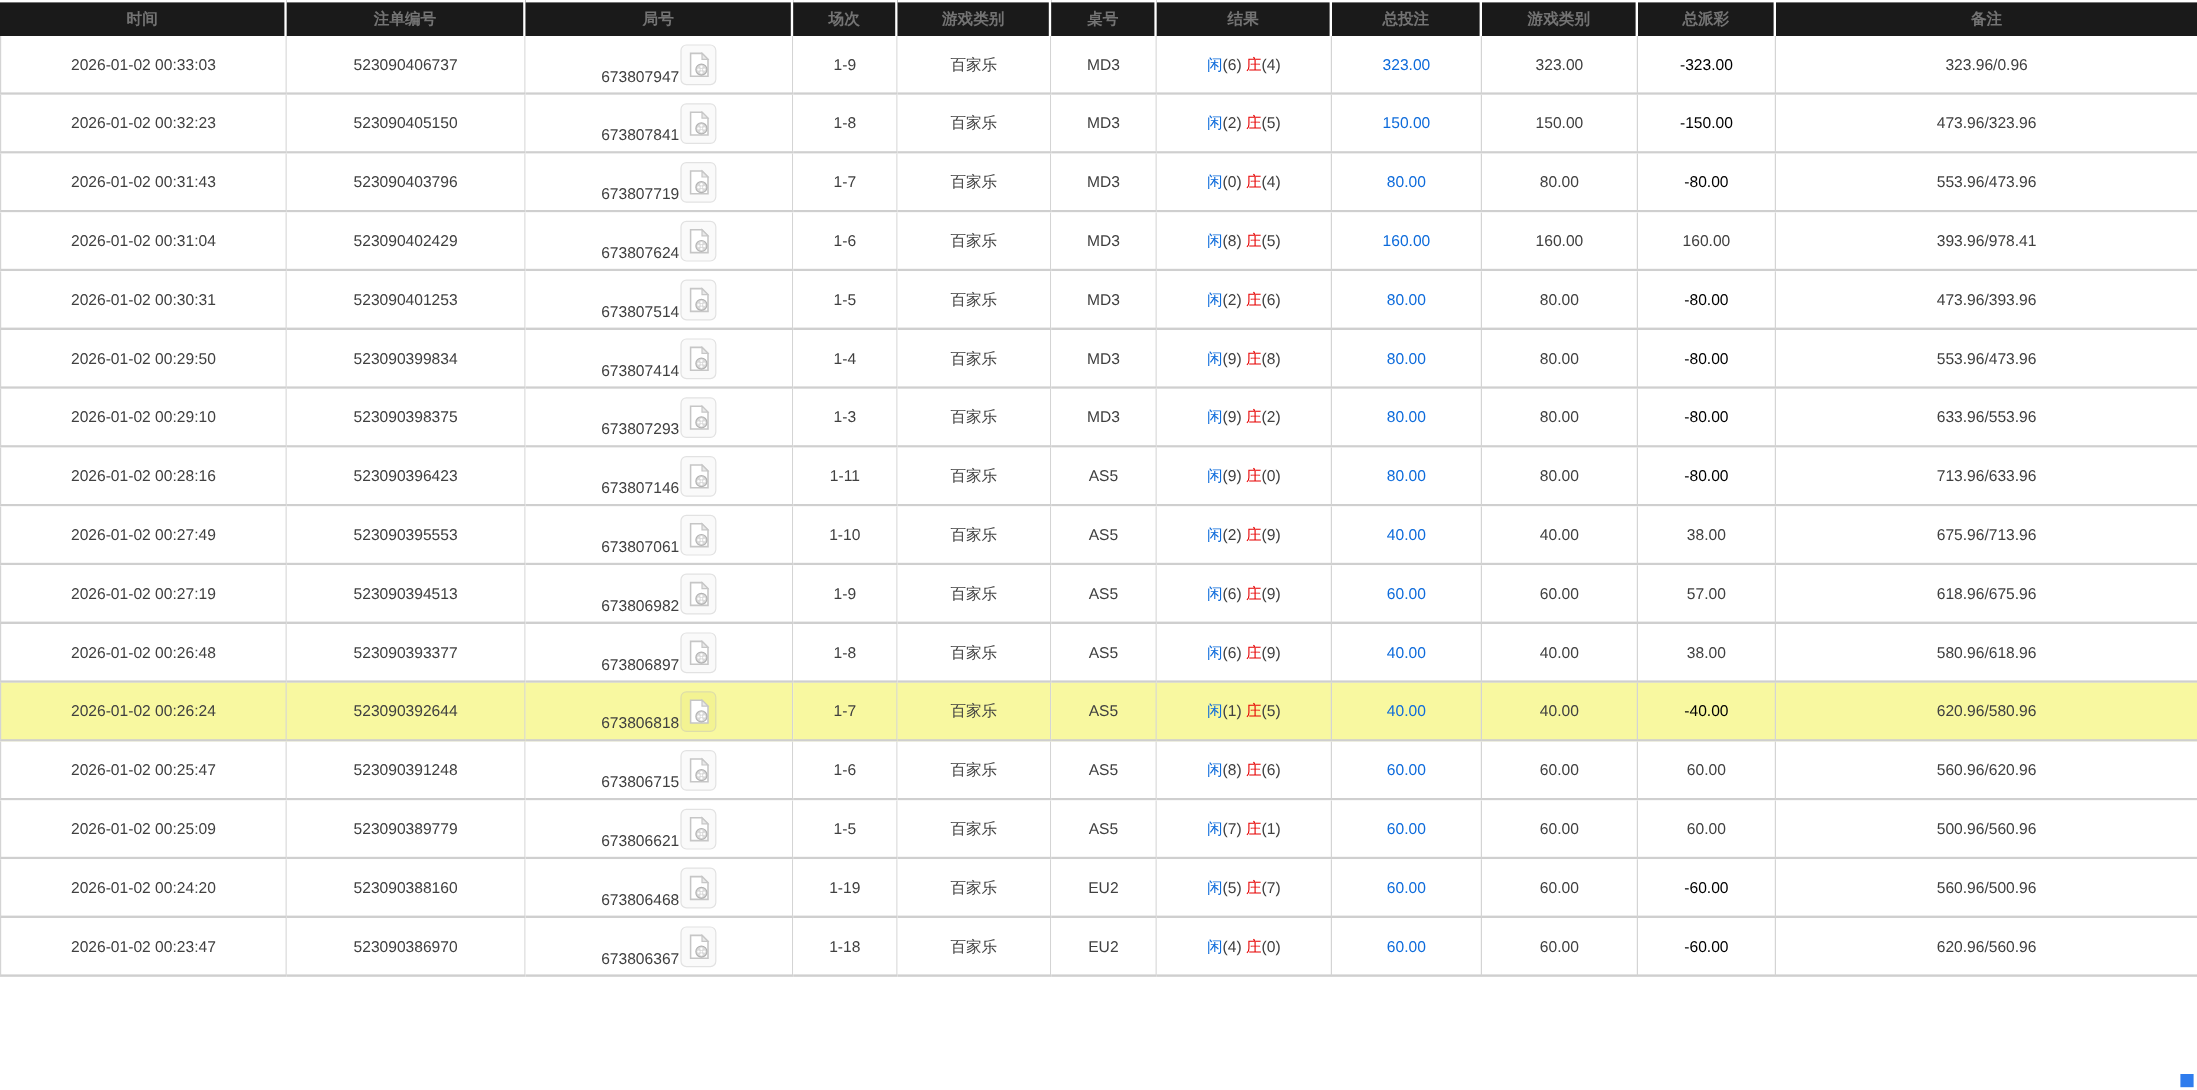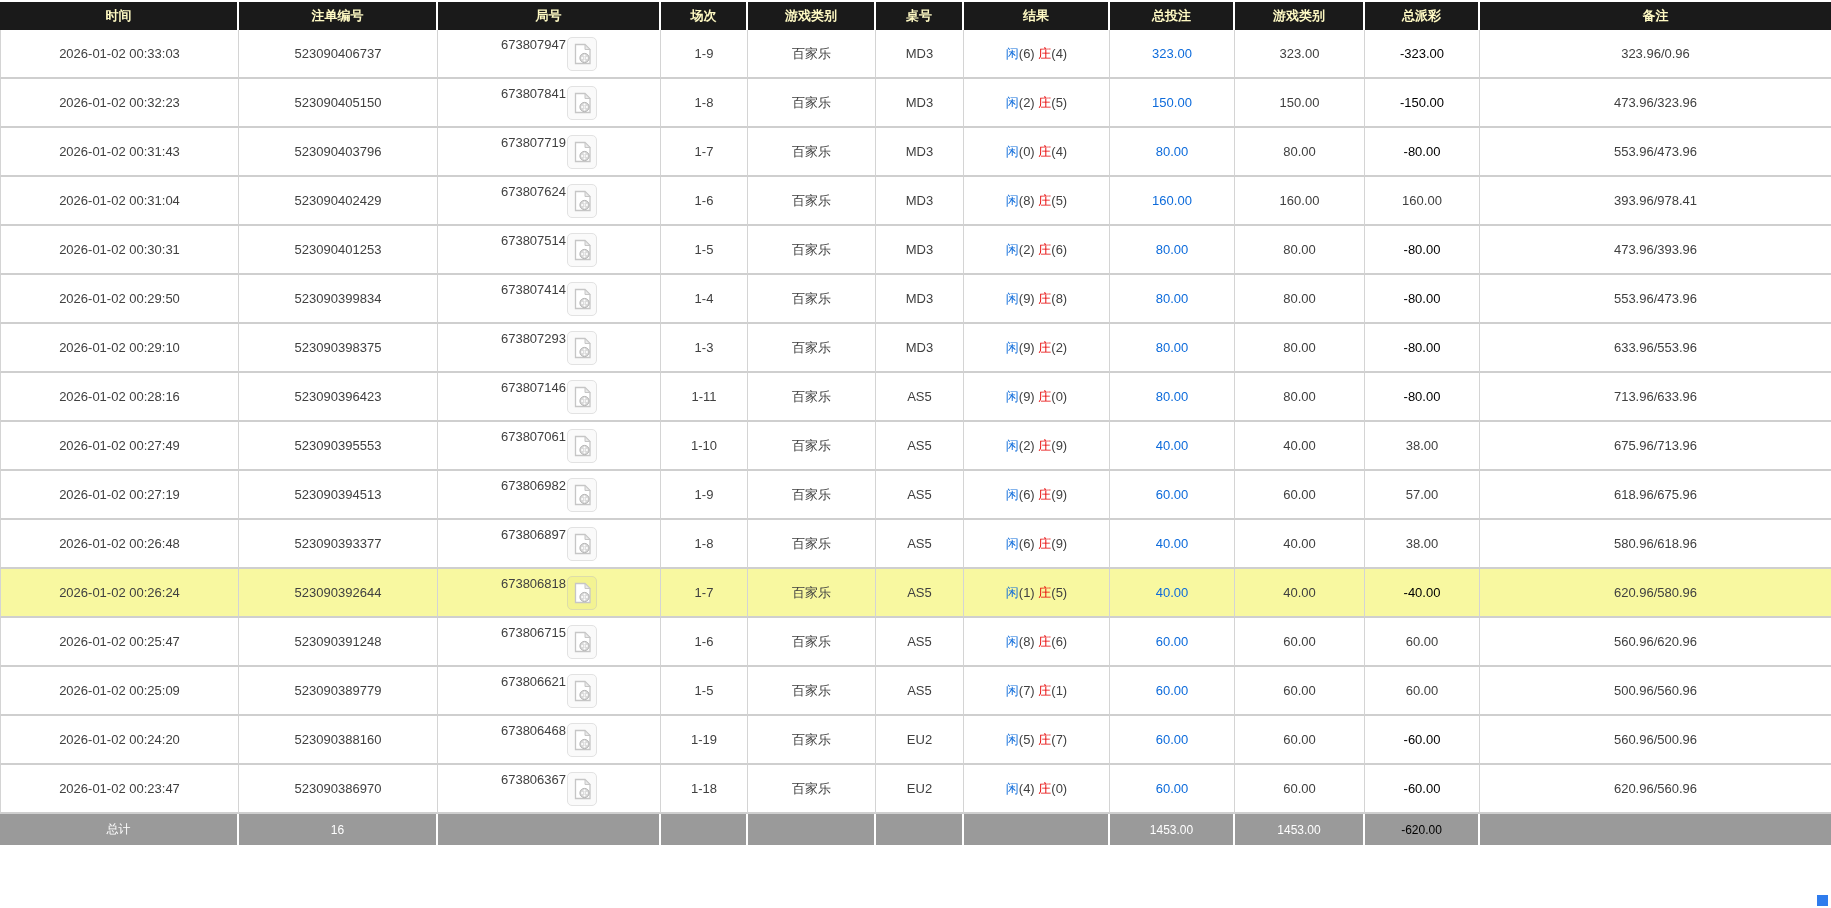--- a/index.html
+++ b/index.html
@@ -5,34 +5,34 @@
   * { box-sizing: border-box; }
   html,body { margin:0; padding:0; }
   body {
     width:1831px; height:908px; background:#ffffff; overflow:hidden;
     font-family:"Liberation Sans", sans-serif; position:relative;
   }
   table#bet-table {
     width:1831px; border-collapse:separate; border-spacing:0; table-layout:fixed;
   }
   thead th {
-    background:#1a1a1a; color:#fef9c3; font-size:13px; font-weight:bold;
+    background:#1a1a1a; color:#737373; font-size:13px; font-weight:bold;
     height:30px; text-align:center; vertical-align:middle;
     border-top:2px solid #fff; border-right:2px solid #fff; padding:0;
   }
   thead th:last-child { border-right:none; }
   tbody td {
     height:49px; background:#fff; text-align:center; vertical-align:middle;
     font-size:13px; color:#404040; padding:0 4px;
     border-bottom:2px solid #cfcfcf; border-right:1px solid #d4d4d4;
   }
   tbody td:first-child { border-left:1px solid #d4d4d4; }
   tbody td:last-child { border-right:none; }
   tbody tr.hl td { background:#f8f8a0;margin-top:48px; }
-  .round-cell-inner { display:inline-flex; align-items:flex-start; gap:1px; }
+  .round-cell-inner { display:inline-flex; align-items:flex-end; gap:1px; }
   .video-btn {
     width:30px; height:34px; border:1px solid #e2e2e2; border-radius:5px;
     background:#fafafa; display:inline-flex; align-items:center; justify-content:center;
     cursor:pointer; padding:0;
   }
   tr.hl .video-btn { background:#f3f392; border-color:#ddddaa; }
   .blue { color:#0d6bdb; }
   .redc { color:#e60000; }
   .bet-link { color:#0d6bdb; cursor:pointer; }
   td .score { color:#404040; }
@@ -589,29 +589,16 @@
       <span class="blue">闲</span><span class="score">(4)</span>
       <span class="redc">庄</span><span class="score">(0)</span>
     </td>
     <td><span class="bet-link">60.00</span></td>
     <td>60.00</td>
     <td class="payout neg">-60.00</td>
     <td>620.96/560.96</td>
   </tr>
     </tbody>
   <tfoot id="table-foot">
-      <tr>
-    <td>总计</td>
-    <td>16</td>
-    <td></td>
-    <td></td>
-    <td></td>
-    <td></td>
-    <td></td>
-    <td>1453.00</td>
-    <td>1453.00</td>
-    <td class="payout neg">-620.00</td>
-    <td></td>
-  </tr>
     </tfoot>
 </table>
 
 <div id="corner-badge"></div>
 
 </body></html>

